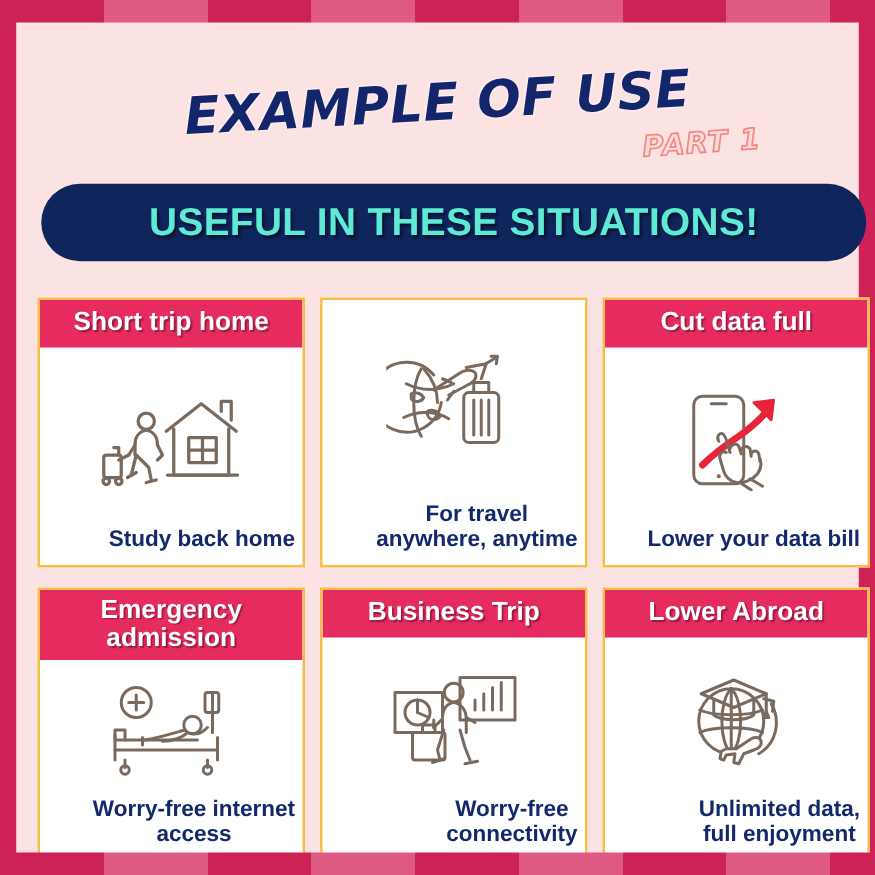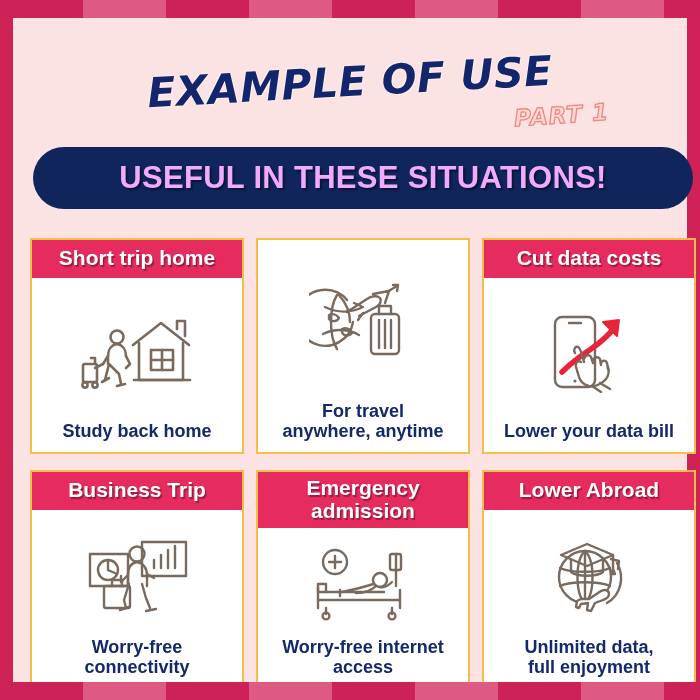--- a/index.html
+++ b/index.html
@@ -101,21 +101,21 @@
     width: 660px;
     height: 62px;
     background: #0f255c;
     border-radius: 31px;
     display: flex;
     align-items: center;
     justify-content: center;
     z-index: 4;
   }
   .banner-text {
-    color: #f0abfc;
+    color: #5eead4;
     font-family: "Liberation Sans", sans-serif;
     font-weight: bold;
     font-size: 31px;
     letter-spacing: 0.3px;
     text-shadow: 2px 2px 2px rgba(0,0,0,0.45);
     white-space: nowrap;
   }
 
   
   .grid {
@@ -154,21 +154,21 @@
     flex: 0 0 auto;
   }
   .card-header.two-line {
     padding: 5px 4px 6px 4px;
   }
 
   .card-body {
     flex: 1 1 auto;
     display: flex;
     flex-direction: column;
-    align-items: center;
+    align-items: flex-end;
     justify-content: center;
     padding: 2px 6px 8px 6px;
     box-sizing: border-box;
   }
 
   .icon-wrap {
     flex: 1 1 auto;
     display: flex;
     align-items: center;
     justify-content: center;
@@ -269,41 +269,74 @@
               <path d="M70 32 L70 24 L82 24 L82 32"></path>
               <path d="M70 38 L70 66 M76 38 L76 66 M82 38 L82 66"></path>
             </svg>
           </div>
           <div class="card-caption" style="white-space:pre-line">For travel
 anywhere, anytime</div>
         </div>
       </div>
 
       <div class="card">
-        <div class="card-header">Cut data costs</div>
+        <div class="card-header">Cut data full</div>
         <div class="card-body">
           <div class="icon-wrap">
             <svg width="92" height="84" viewBox="0 0 92 84" fill="none" stroke="#7a6a5e" stroke-width="2.4" stroke-linecap="round" stroke-linejoin="round">
 
               <rect x="12" y="8" width="40" height="70" rx="7"></rect>
               <path d="M26 14 L38 14"></path>
               <circle cx="32" cy="72" r="1.6" fill="#7a6a5e" stroke="none"></circle>
 
               <path d="M19 63 C27 55 36 48 48 40 C58 33 66 26 72 18" stroke="#e8243a" stroke-width="5.5"></path>
               <path d="M60 13 L76 11 L74 27 Z" fill="#e8243a" stroke="#e8243a" stroke-width="2"></path>
 
               <path d="M32 44 C30 41 32 37 35 38 C37 39 38 42 39 46 L41 53"></path>
               <path d="M41 50 C42 46 46 45 48 48 L50 54"></path>
               <path d="M50 51 C51 48 55 47 57 50 L58 56"></path>
               <path d="M58 54 C59 51 63 51 64 54 L65 60"></path>
               <path d="M65 58 C66 61 66 66 63 70 C59 75 52 78 46 77 C41 76 37 72 36 68 L33 58 C32 54 35 51 38 53"></path>
               <path d="M57 74 L67 80 M49 77 L58 83"></path>
             </svg>
           </div>
           <div class="card-caption">Lower your data bill</div>
+        </div>
+      </div>
+
+      <div class="card">
+        <div class="card-header two-line" style="white-space:pre-line">Emergency
+admission</div>
+        <div class="card-body">
+          <div class="icon-wrap">
+            <svg width="118" height="76" viewBox="0 0 118 76" fill="none" stroke="#7a6a5e" stroke-width="2.4" stroke-linecap="round" stroke-linejoin="round">
+
+              <circle cx="31" cy="16" r="12"></circle>
+              <path d="M31 10 L31 22 M25 16 L37 16"></path>
+
+              <path d="M92 8 L92 40"></path>
+              <rect x="86" y="8" width="11" height="16" rx="2"></rect>
+
+              <path d="M14 42 L14 62 M14 46 L80 46"></path>
+              <path d="M14 46 L14 38 L22 38 L22 46"></path>
+              <path d="M14 54 L96 54 L96 62"></path>
+              <path d="M22 62 L22 68 M88 62 L88 68"></path>
+              <circle cx="22" cy="70" r="3.4"></circle>
+              <circle cx="88" cy="70" r="3.4"></circle>
+              <path d="M96 54 L96 44"></path>
+
+              <circle cx="76" cy="34" r="7"></circle>
+              <path d="M70 38 C62 40 50 44 38 46"></path>
+              <path d="M72 40 C68 44 60 47 52 47"></path>
+              <path d="M76 41 C80 42 84 40 88 36"></path>
+              <path d="M36 44 L36 50"></path>
+            </svg>
+          </div>
+          <div class="card-caption" style="white-space:pre-line">Worry-free internet
+access</div>
         </div>
       </div>
 
       <div class="card">
         <div class="card-header">Business Trip</div>
         <div class="card-body">
           <div class="icon-wrap">
             <svg width="106" height="82" viewBox="0 0 106 82" fill="none" stroke="#7a6a5e" stroke-width="2.4" stroke-linecap="round" stroke-linejoin="round">
 
               <rect x="6" y="20" width="38" height="32"></rect>
@@ -326,53 +359,20 @@
               <path d="M28 52 L28 46 L38 46 L38 52"></path>
               <path d="M37 48 L37 42"></path>
             </svg>
           </div>
           <div class="card-caption" style="white-space:pre-line">Worry-free
 connectivity</div>
         </div>
       </div>
 
       <div class="card">
-        <div class="card-header two-line" style="white-space:pre-line">Emergency
-admission</div>
-        <div class="card-body">
-          <div class="icon-wrap">
-            <svg width="118" height="76" viewBox="0 0 118 76" fill="none" stroke="#7a6a5e" stroke-width="2.4" stroke-linecap="round" stroke-linejoin="round">
-
-              <circle cx="31" cy="16" r="12"></circle>
-              <path d="M31 10 L31 22 M25 16 L37 16"></path>
-
-              <path d="M92 8 L92 40"></path>
-              <rect x="86" y="8" width="11" height="16" rx="2"></rect>
-
-              <path d="M14 42 L14 62 M14 46 L80 46"></path>
-              <path d="M14 46 L14 38 L22 38 L22 46"></path>
-              <path d="M14 54 L96 54 L96 62"></path>
-              <path d="M22 62 L22 68 M88 62 L88 68"></path>
-              <circle cx="22" cy="70" r="3.4"></circle>
-              <circle cx="88" cy="70" r="3.4"></circle>
-              <path d="M96 54 L96 44"></path>
-
-              <circle cx="76" cy="34" r="7"></circle>
-              <path d="M70 38 C62 40 50 44 38 46"></path>
-              <path d="M72 40 C68 44 60 47 52 47"></path>
-              <path d="M76 41 C80 42 84 40 88 36"></path>
-              <path d="M36 44 L36 50"></path>
-            </svg>
-          </div>
-          <div class="card-caption" style="white-space:pre-line">Worry-free internet
-access</div>
-        </div>
-      </div>
-
-      <div class="card">
         <div class="card-header">Lower Abroad</div>
         <div class="card-body">
           <div class="icon-wrap">
             <svg width="96" height="84" viewBox="0 0 96 84" fill="none" stroke="#7a6a5e" stroke-width="2.4" stroke-linecap="round" stroke-linejoin="round">
 
               <circle cx="44" cy="44" r="26"></circle>
               <path d="M44 18 C34 27 34 61 44 70"></path>
               <path d="M44 18 C54 27 54 61 44 70"></path>
               <path d="M19 35 C29 40 59 40 69 35"></path>
               <path d="M19 53 C29 48 59 48 69 53"></path>

